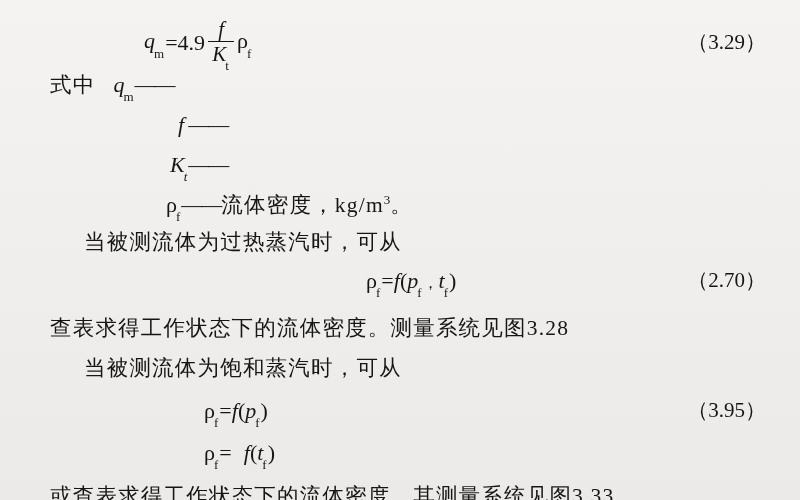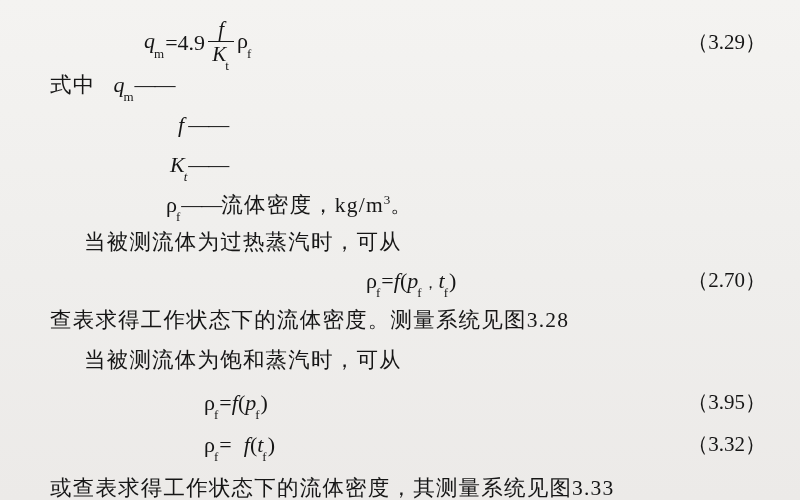--- a/index.html
+++ b/index.html
@@ -128,21 +128,21 @@
     margin-top: 4px;
     height: 36px;
     padding-left: 48px;
   }
   .row-eqc {
     margin-top: 2px;
     height: 36px;
     padding-left: 330px;
   }
   .row-flow {
-    margin-top: 4px;
+    margin-top: 12px;
     height: 36px;
     padding-left: 14px;
   }
   .row-eq31 {
     margin-top: 6px;
     height: 36px;
     padding-left: 168px;
   }
   .row-eq32 {
     margin-top: 6px;
@@ -274,21 +274,20 @@
     <span class="mathup">
       <span>ρ</span><span class="sub">f</span>
     </span>
     <span class="mathup">=</span>
     <span class="math" style="margin-left:12px;">f</span>
     <span class="mathup">(</span>
     <span class="math">
       <span>t</span><span class="sub">f</span>
     </span>
     <span class="mathup">)</span>
-    <span class="eqnum">（3.32）</span>
   </div>
 
   <div class="line row-last">
     <span class="cn">或查表求得工作状态下的流体密度，其测量系统见图3.33</span>
   </div>
 
   <div class="watermark"></div>
 </div>
 
 </body></html>

